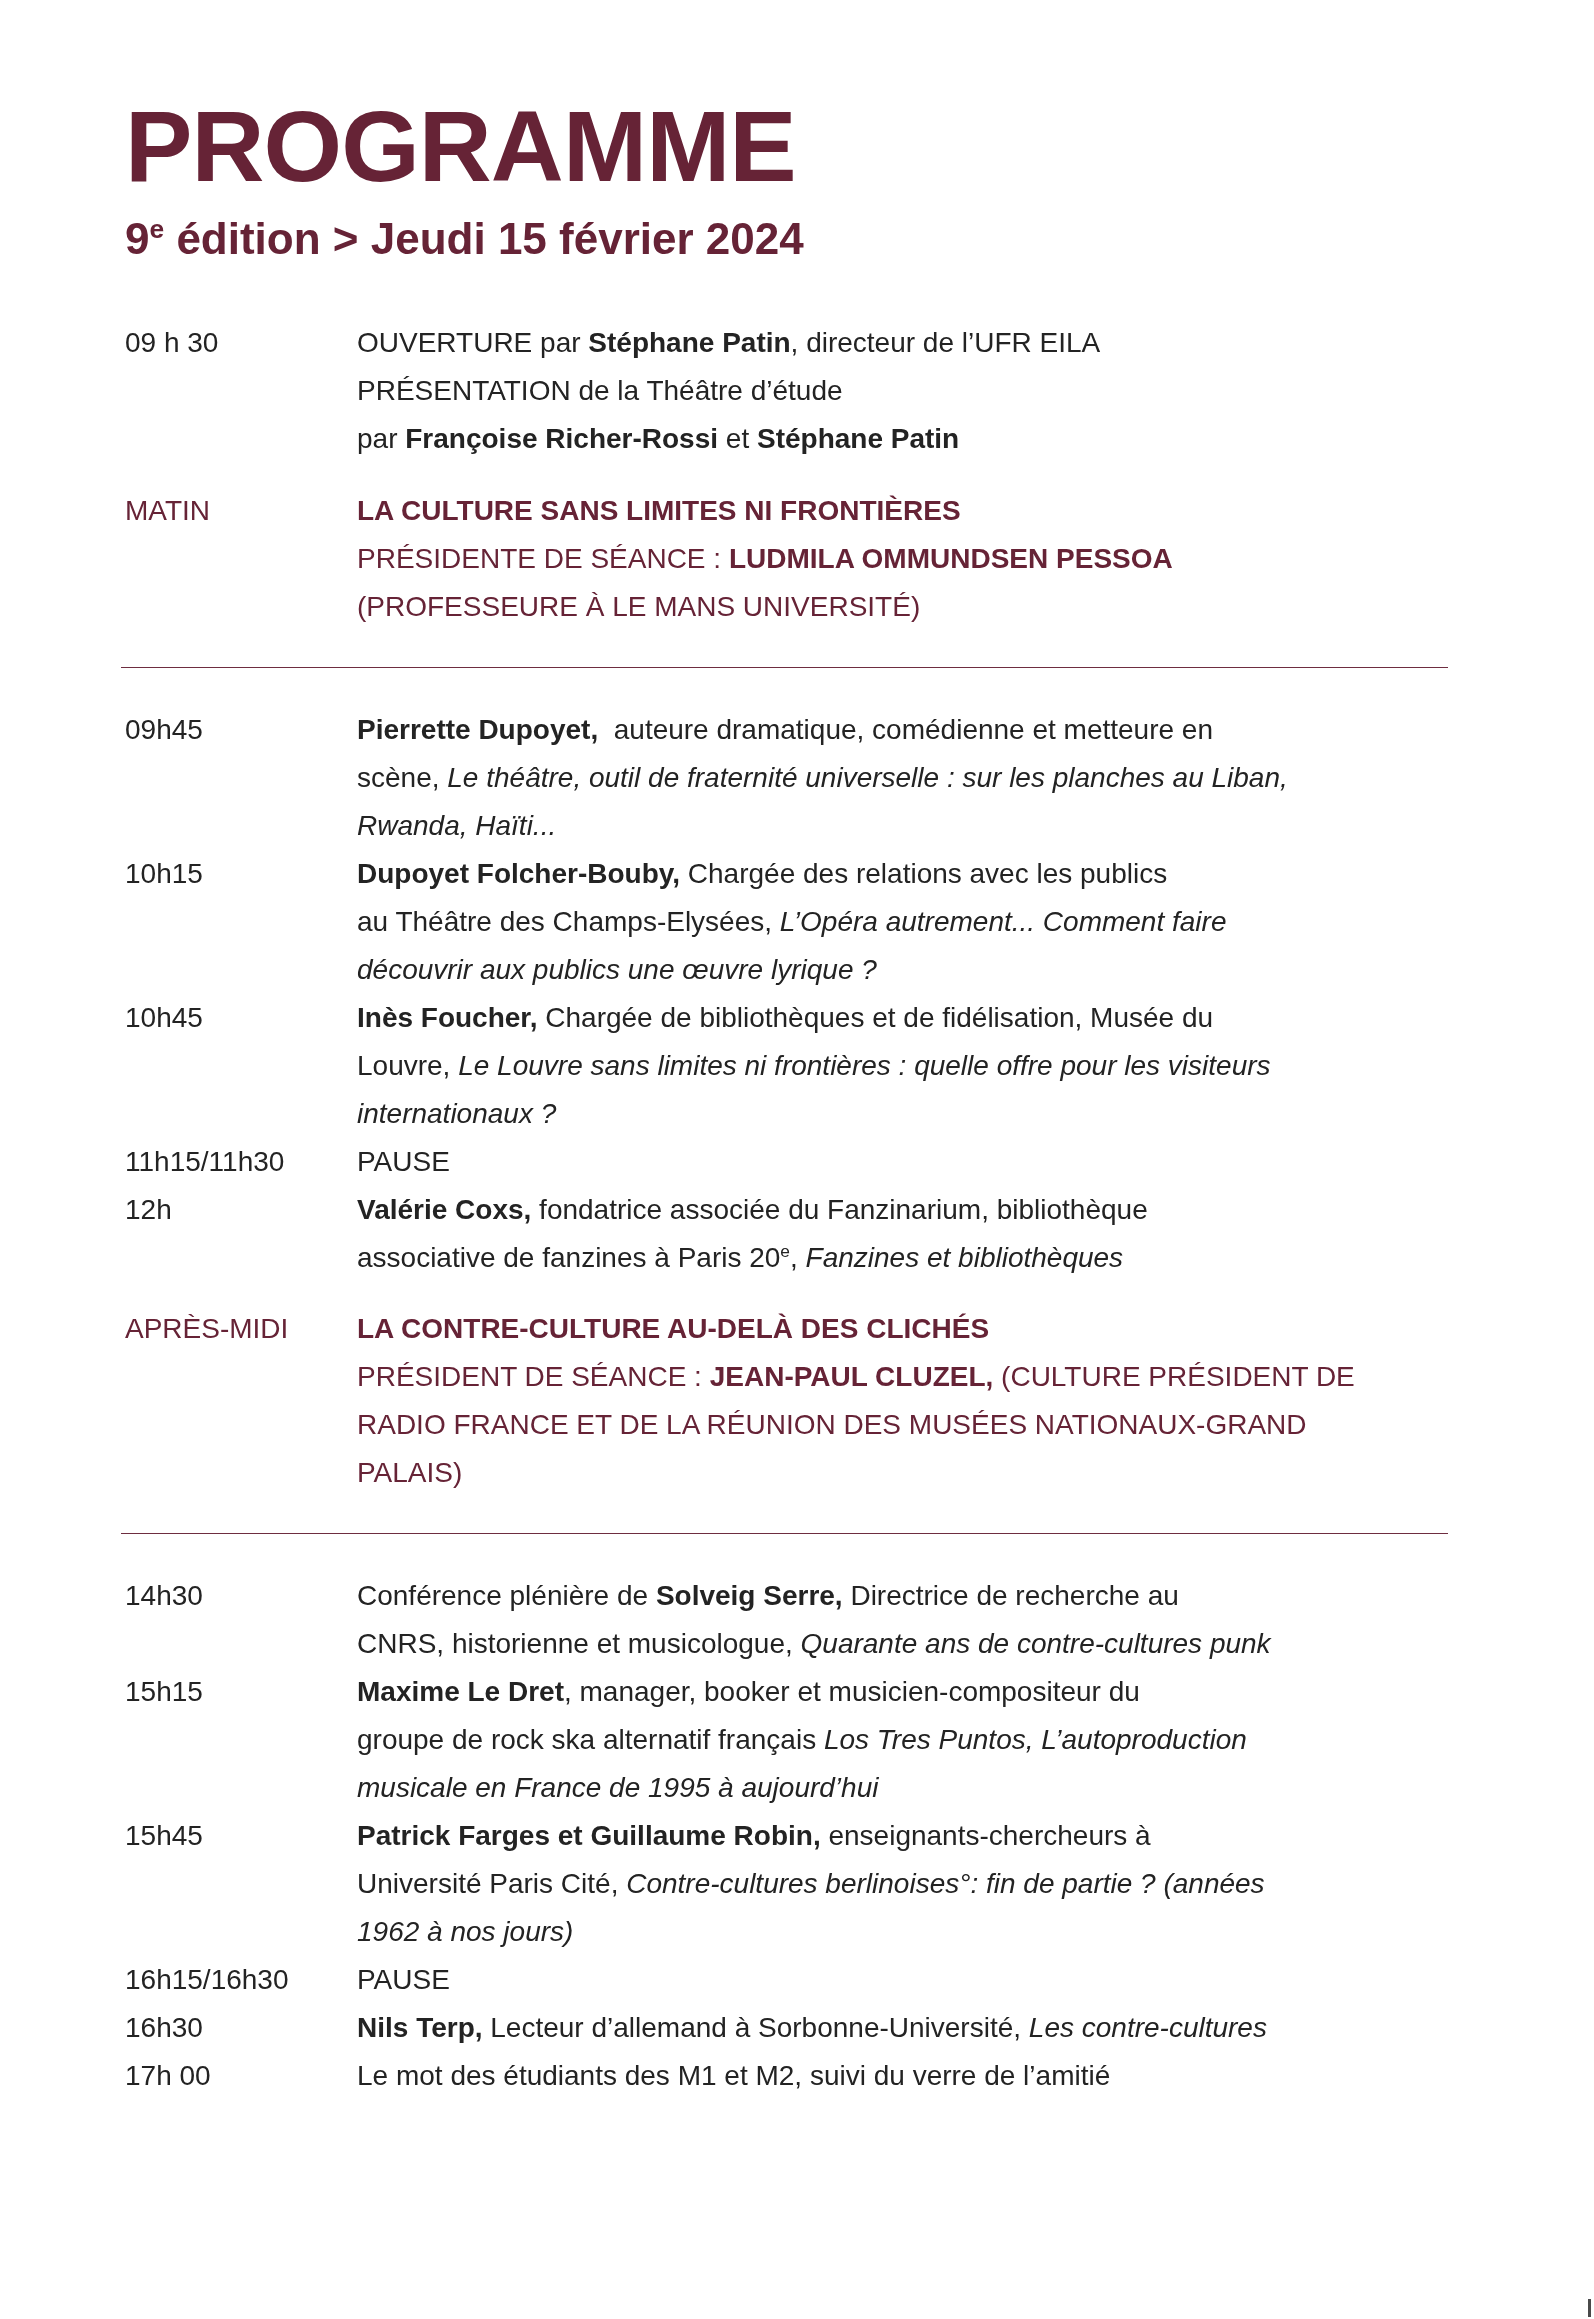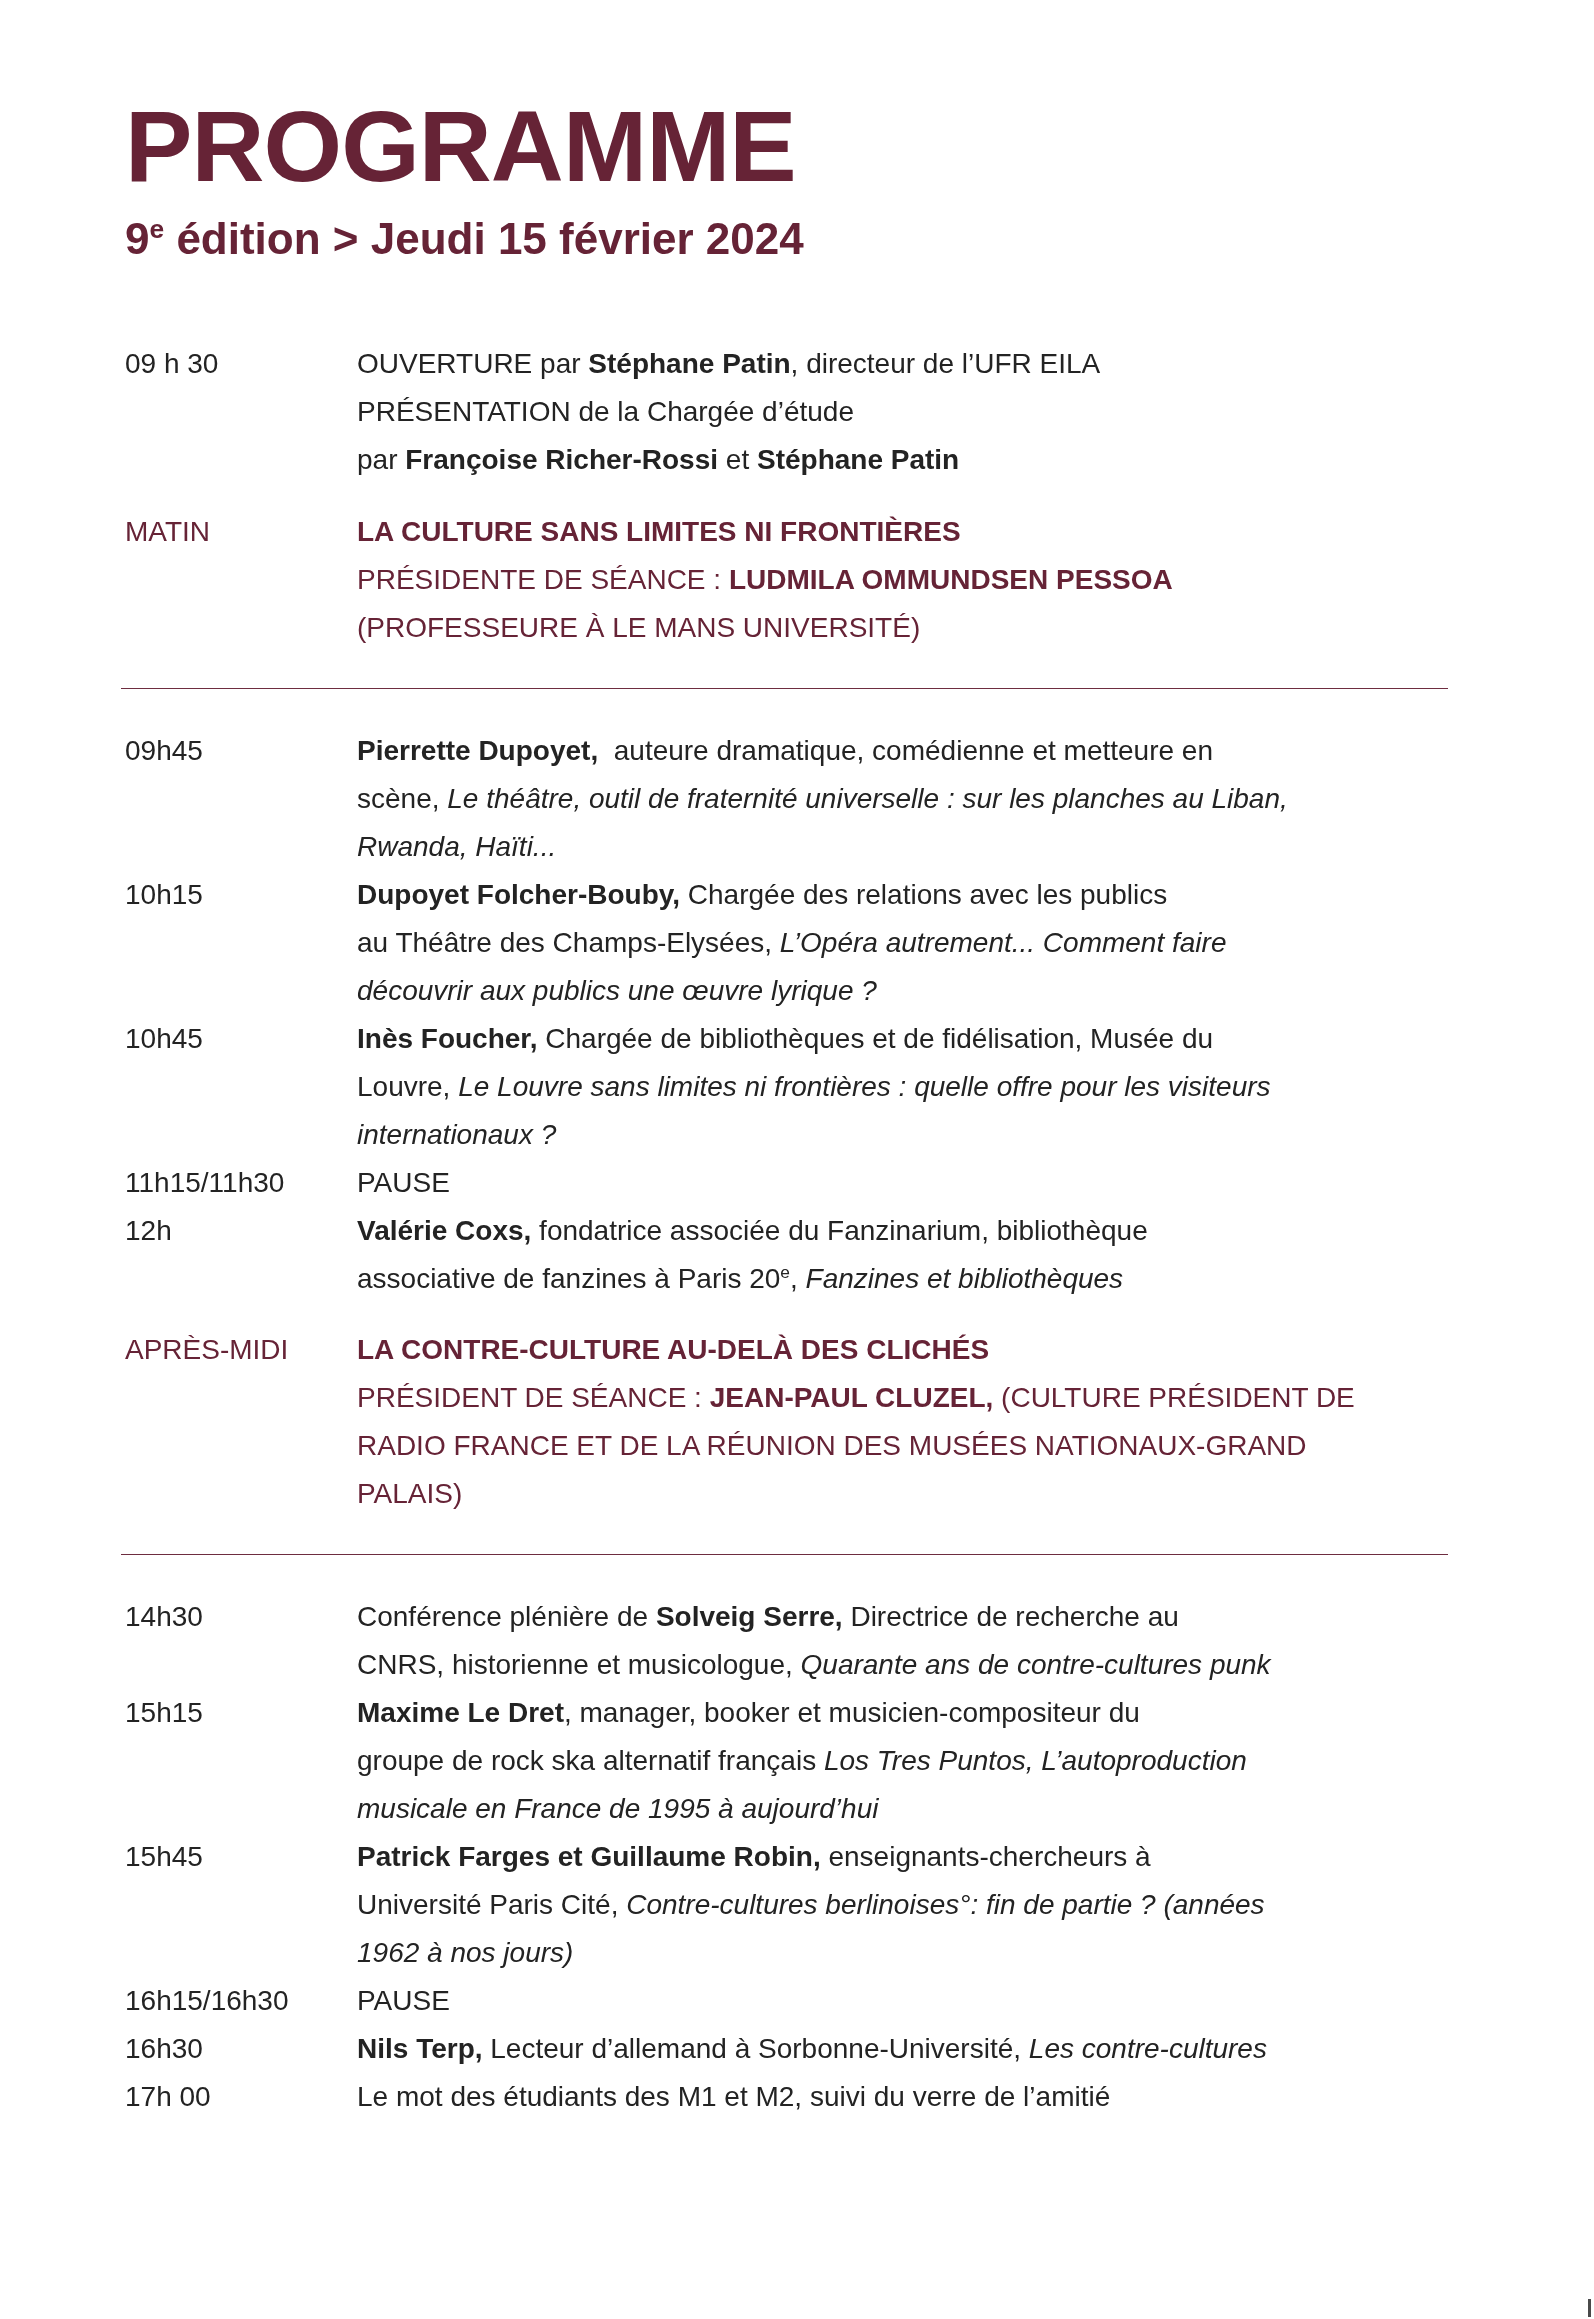--- a/index.html
+++ b/index.html
@@ -34,21 +34,21 @@
     line-height: 1.25;
     margin: 1.8px 0 0 0;
     color: var(--maroon, #662336);
   }
   .subtitle .sup-num {
     font-size: 60%;
     vertical-align: super;
     line-height: 0;
   }
   .schedule {
-    margin-top: 74px;
+    margin-top: 53px;
     font-size: 28px;
     line-height: 48px;
   }
   .row {
     display: grid;
     grid-template-columns: 232px 1fr;
   }
   .row.section {
     margin-top: 23.5px;
     color: var(--maroon, #662336);
@@ -86,21 +86,21 @@
 
 <div class="page">
   <h1 class="title">PROGRAMME</h1>
   <div class="subtitle"><span>9</span><span class="sup-num">e</span><span> édition &gt; Jeudi 15 février 2024</span></div>
 
   <div class="schedule">
       <div class="row">
         <div class="time">09 h 30</div>
         <div class="desc">
           <div class="line"><span>OUVERTURE par </span><span class="b">Stéphane Patin</span><span>, directeur de l’UFR EILA</span></div>
-          <div class="line"><span>PRÉSENTATION de la Chargée d’étude</span></div>
+          <div class="line"><span>PRÉSENTATION de la Théâtre d’étude</span></div>
           <div class="line"><span>par </span><span class="b">Françoise Richer-Rossi</span><span> et </span><span class="b">Stéphane Patin</span></div>
         </div>
       </div>
       <div class="row section">
         <div class="time">MATIN</div>
         <div class="desc">
           <div class="line"><span class="b">LA CULTURE SANS LIMITES NI FRONTIÈRES</span></div>
           <div class="line"><span>PRÉSIDENTE DE SÉANCE : </span><span class="b">LUDMILA OMMUNDSEN PESSOA</span></div>
           <div class="line"><span>(PROFESSEURE À LE MANS UNIVERSITÉ)</span></div>
         </div>

